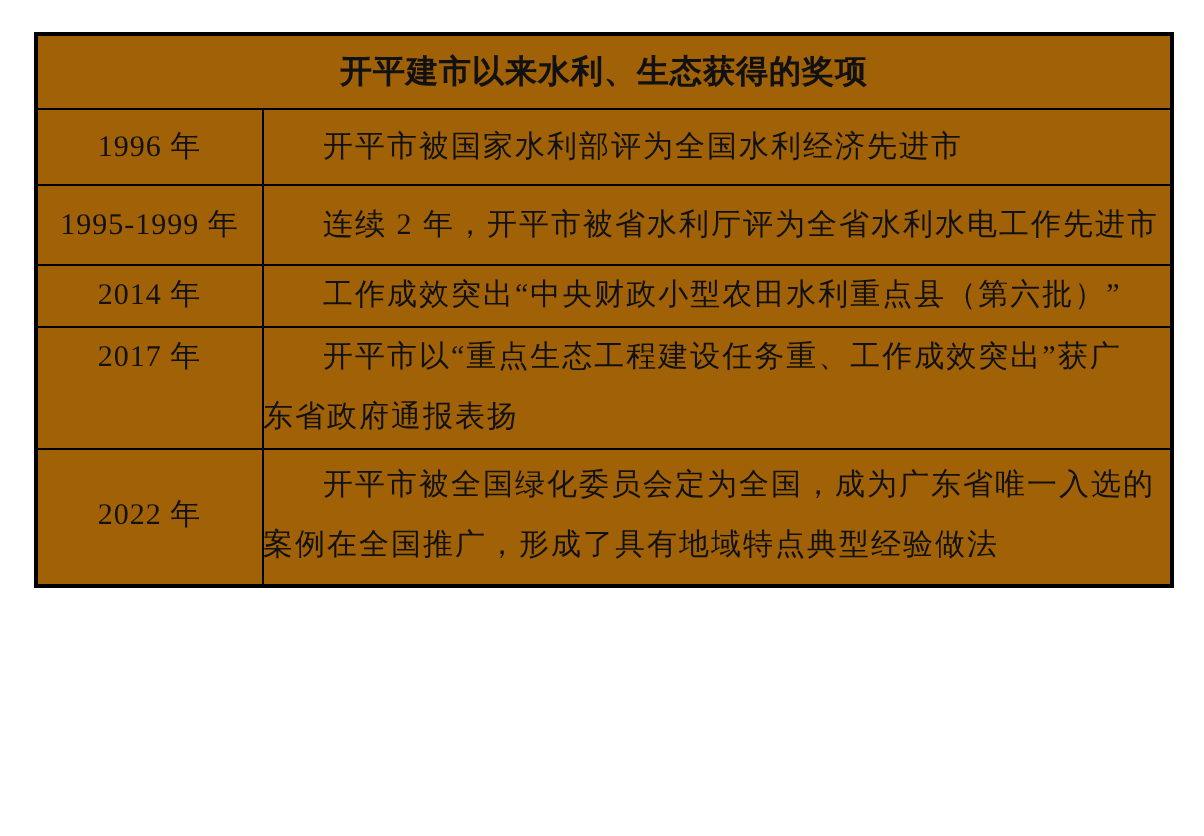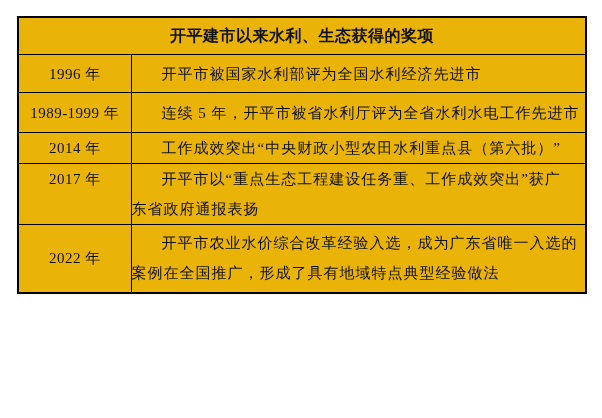--- a/index.html
+++ b/index.html
@@ -16,21 +16,21 @@
     font-family: "Liberation Serif", "DejaVu Serif", serif;
   }
   table.awards {
     position: absolute;
     left: 17px;
     top: 16px;
     width: 568px;
     border-collapse: collapse;
     table-layout: fixed;
     border: 2px solid #000000;
-    background: #eab308;
+    background: #a16207;
   }
   table.awards th,
   table.awards td {
     border: 1px solid #000000;
     padding: 0;
   }
   th.title-cell {
     height: 36px;
     font-size: 16px;
     font-weight: bold;
@@ -74,32 +74,32 @@
       <tr>
         <th class="title-cell" colspan="2">开平建市以来水利、生态获得的奖项</th>
       </tr>
     </thead>
     <tbody>
         <tr style="height: 38px;">
           <td class="year-cell" style="vertical-align: middle;">1996 年</td>
           <td class="award-cell">开平市被国家水利部评为全国水利经济先进市</td>
         </tr>
         <tr style="height: 40px;">
-          <td class="year-cell" style="vertical-align: middle;">1989-1999 年</td>
-          <td class="award-cell">连续 5 年，开平市被省水利厅评为全省水利水电工作先进市</td>
+          <td class="year-cell" style="vertical-align: middle;">1995-1999 年</td>
+          <td class="award-cell">连续 2 年，开平市被省水利厅评为全省水利水电工作先进市</td>
         </tr>
         <tr style="height: 24px; padding-left: 21px;">
           <td class="year-cell" style="vertical-align: middle;">2014 年</td>
           <td class="award-cell">工作成效突出“中央财政小型农田水利重点县（第六批）”</td>
         </tr>
         <tr style="height: 59px;">
           <td class="year-cell" style="vertical-align: top;">2017 年</td>
           <td class="award-cell">开平市以“重点生态工程建设任务重、工作成效突出”获广
 东省政府通报表扬</td>
         </tr>
         <tr style="height: 68px;">
           <td class="year-cell" style="vertical-align: middle;">2022 年</td>
-          <td class="award-cell">开平市农业水价综合改革经验入选，成为广东省唯一入选的
+          <td class="award-cell">开平市被全国绿化委员会定为全国，成为广东省唯一入选的
 案例在全国推广，形成了具有地域特点典型经验做法</td>
         </tr>
       </tbody>
   </table>
 </div>
 
 </body></html>

